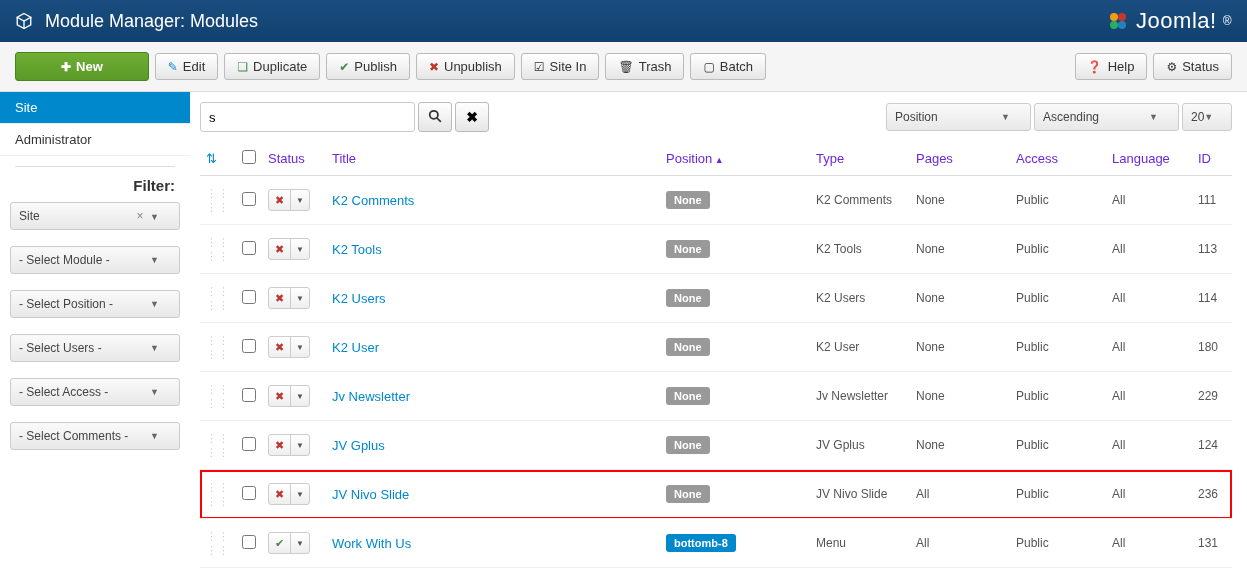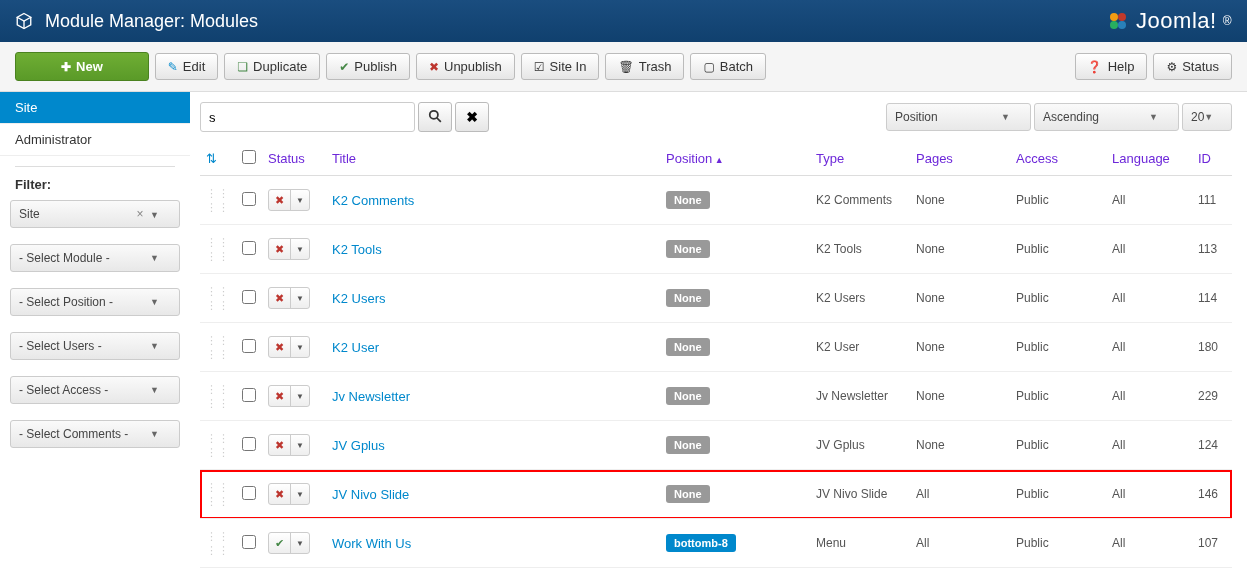--- a/index.html
+++ b/index.html
@@ -23,21 +23,21 @@
 
 .main { display: flex; }
 .sidebar { width: 190px; padding: 0; }
 .content { flex: 1; padding: 10px 15px 20px 10px; }
 
 
 .side-nav { list-style: none; margin-top: 0; }
 .side-nav li { padding: 8px 15px; cursor: pointer; border-bottom: 1px solid #eee; }
 .side-nav li.active { background: #0088cc; color: #fff; }
 .sidebar hr { border: none; border-top: 1px solid #ddd; margin: 10px 15px; }
-.sidebar h4 { font-size: 13px; margin: 10px 15px 8px; font-weight: bold; }
+.sidebar h4 { font-size: 15px; margin: 10px 15px 8px; font-weight: bold; text-align: right; }
 .filter-select { margin: 4px 10px; }
 .sel { width: 170px; height: 28px; border: 1px solid #ccc; border-radius: 3px; background: linear-gradient(#fafafa,#e8e8e8); padding: 0 20px 0 8px; font-size: 12px; color: #444; position: relative; display:flex; align-items:center; justify-content:space-between; cursor:pointer;}
 .sel .caret { font-size: 9px; color:#666; }
 
 
 .filterbar { display: flex; align-items: center; gap: 3px; margin-bottom: 10px; }
 .searchbox { height: 30px; width: 215px; border: 1px solid #ccc; border-radius: 3px; padding: 0 8px; font-size: 13px;}
 .icon-btn { height: 30px; width: 34px; border: 1px solid #bbb; border-radius: 3px; background: linear-gradient(#fff,#e6e6e6); cursor: pointer; display:flex; align-items:center; justify-content:center; font-size:14px;}
 .filterbar .spacer { flex:1; }
 .sel-sm { width: 145px; }
@@ -344,38 +344,38 @@
         <span class="s-ico s-red">✖</span>
         <span class="s-caret">▼</span>
       </span>
     </td>
     <td class="col-title"><a class="title-link">JV Nivo Slide</a></td>
     <td class="col-position"><span class="badge-none">None</span></td>
     <td class="col-type">JV Nivo Slide</td>
     <td class="col-pages">All</td>
     <td class="col-access">Public</td>
     <td class="col-lang">All</td>
-    <td class="col-id">146</td>
+    <td class="col-id">236</td>
           </tr>
           <tr>
     <td class="col-sort"><span class="grip">⋮⋮<br>⋮⋮</span></td>
     <td class="col-chk"><input type="checkbox" class="chk" style=""></td>
     <td class="col-status">
       <span class="status-pill">
         <span class="s-ico s-green">✔</span>
         <span class="s-caret">▼</span>
       </span>
     </td>
     <td class="col-title"><a class="title-link">Work With Us</a></td>
     <td class="col-position"><span class="badge-pos">bottomb-8</span></td>
     <td class="col-type">Menu</td>
     <td class="col-pages">All</td>
     <td class="col-access">Public</td>
     <td class="col-lang">All</td>
-    <td class="col-id">107</td>
+    <td class="col-id">131</td>
           </tr>
           <tr>
     <td class="col-sort"></td>
     <td class="col-chk"></td>
     <td class="col-status">
       
     </td>
     <td class="col-title"></td>
     <td class="col-position"></td>
     <td class="col-type">Custom HTML</td>

